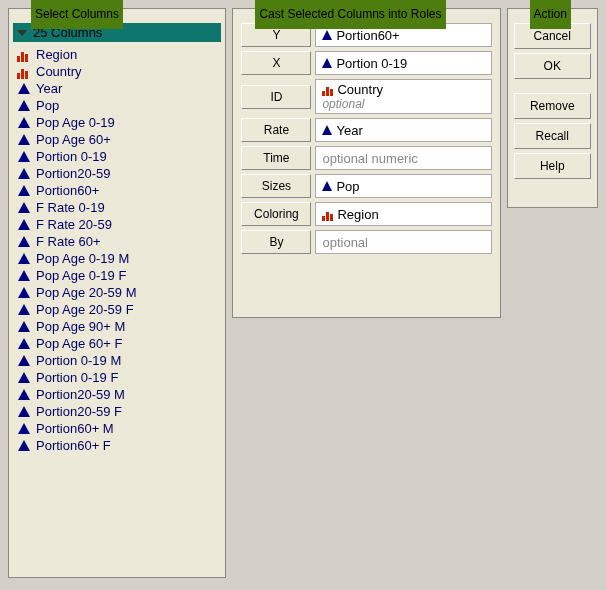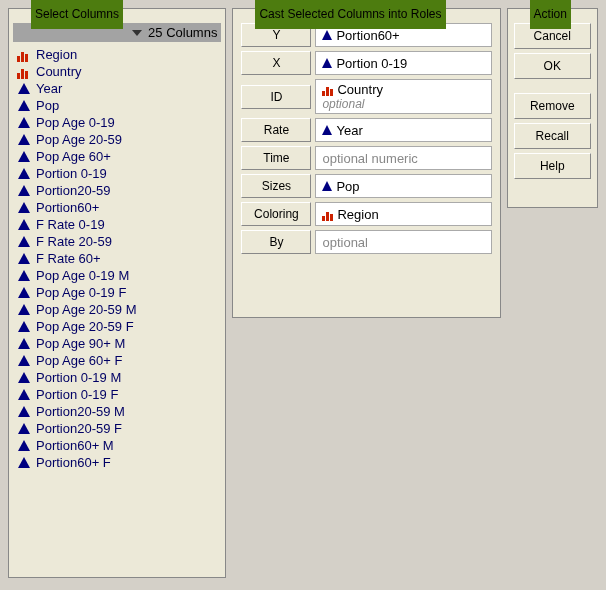--- a/index.html
+++ b/index.html
@@ -37,22 +37,21 @@
     .select-columns-panel {
       width: 220px;
       padding: 14px 4px 6px 4px;
       min-height: 570px;
     }
     .columns-header {
       display: flex;
       align-items: center;
       padding: 2px 4px;
       margin-bottom: 4px;
-      background: #a3a3a3;
-      justify-content: flex-end;
+      background: #0f766e;
     }
     .dropdown-arrow {
       width: 0; height: 0;
       border-left: 5px solid transparent;
       border-right: 5px solid transparent;
       border-top: 6px solid #333;
       display: inline-block;
       margin-right: 6px;
       flex-shrink: 0;
     }
@@ -217,24 +216,20 @@
         <li>
       <span class="icon-triangle"></span>
       <span>Pop</span>
     </li>
         <li>
       <span class="icon-triangle"></span>
       <span>Pop Age 0-19</span>
     </li>
         <li>
       <span class="icon-triangle"></span>
-      <span>Pop Age 20-59</span>
-    </li>
-        <li>
-      <span class="icon-triangle"></span>
       <span>Pop Age 60+</span>
     </li>
         <li>
       <span class="icon-triangle"></span>
       <span>Portion 0-19</span>
     </li>
         <li>
       <span class="icon-triangle"></span>
       <span>Portion20-59</span>
     </li>

